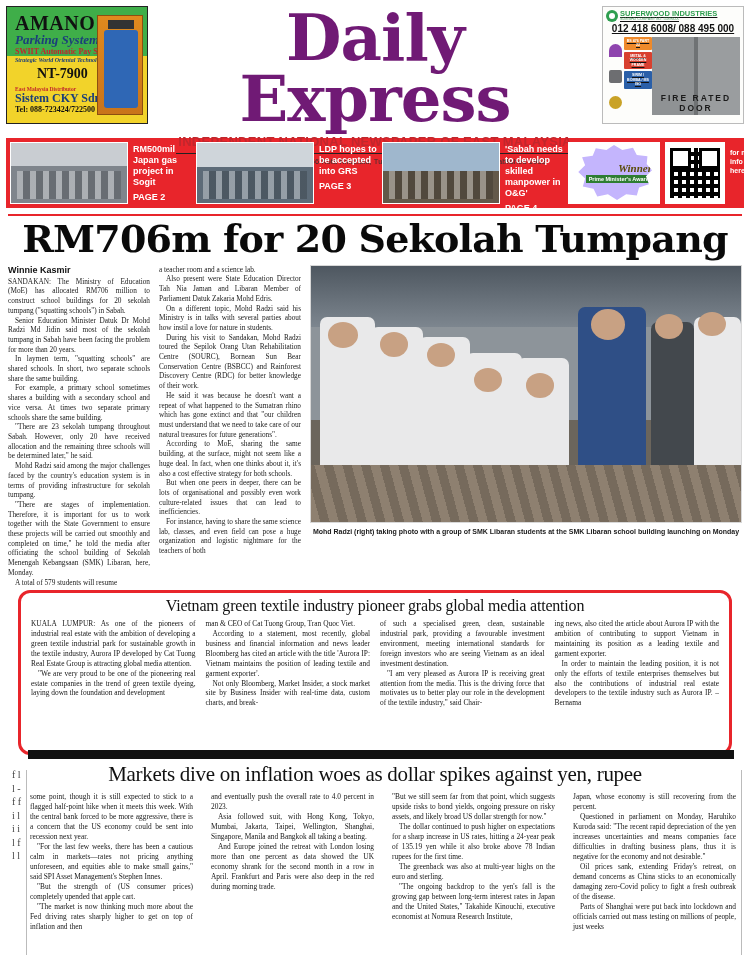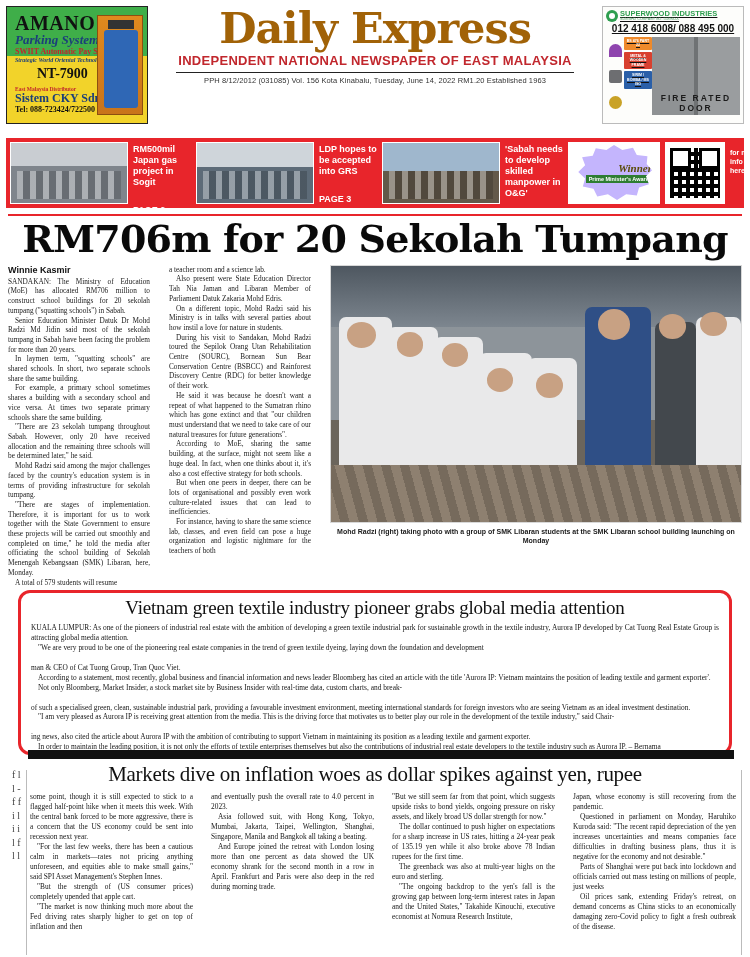--- a/index.html
+++ b/index.html
@@ -42,22 +42,22 @@
     content:""; position:absolute; left:6px; top:14px; width:34px; height:78px;
     background:#2f67b5; border-radius:3px;
   }
   .amano-machine::after{
     content:""; position:absolute; left:10px; top:4px; width:26px; height:9px; background:#333;
   }
 
   .masthead-center { flex:1; text-align:center; padding:0 8px; }
   .nameplate {
     font-family:"DejaVu Serif", serif;
-    font-weight:bold; font-size:43px; line-height:0.95;
-    letter-spacing:-1px; color:#a16207; margin-top:2px;
+    font-weight:bold; font-size:64px; line-height:0.95;
+    letter-spacing:-1px; color:#701a75; margin-top:2px;
     font-style:normal;
   }
   .nameplate-tagline {
     font-family:"Liberation Sans", sans-serif;
     font-weight:bold; font-size:13px; letter-spacing:0.3px;
     color:#c1272d; margin-top:4px;
   }
   .nameplate-rule { border-top:1px solid #222; margin:4px 20px 3px 20px; }
   .nameplate-meta {
     font-family:"Liberation Sans", sans-serif;
@@ -103,21 +103,21 @@
   .tp2 { background:linear-gradient(180deg,#cfd5da 0 40%, #5d6b78 40% 100%); }
   .tp3 { background:linear-gradient(180deg,#9fb7cd 0 46%, #63594a 46% 100%); }
   .teaser-photo::after{
     content:""; position:absolute; bottom:4px; left:6px; right:6px; height:46%;
     background:repeating-linear-gradient(90deg, rgba(255,255,255,.35) 0 6px, rgba(0,0,0,.18) 6px 13px);
   }
   .teaser-text {
     font-family:"Liberation Sans", sans-serif; font-weight:bold;
     color:#fff; font-size:9px; line-height:1.22; flex:0 0 58px; padding-top:2px;
   }
-  .teaser-text .pg { display:block; margin-top:17px; }
+  .teaser-text .pg { display:block; margin-top:4px; }
   .teaser-award {
     flex:0 0 92px; background:#fff; display:flex; align-items:center; justify-content:center;
   }
   .award-star {
     width:76px; height:56px; background:#c4b5fd; position:relative;
     clip-path:polygon(50% 0%,61% 9%,75% 5%,80% 18%,94% 20%,93% 34%,100% 45%,92% 56%,96% 70%,83% 76%,80% 90%,66% 88%,54% 98%,42% 88%,28% 92%,23% 78%,9% 74%,12% 60%,3% 48%,12% 36%,8% 22%,22% 19%,26% 6%,40% 9%);
     display:flex; flex-direction:column; align-items:flex-end; justify-content:center;
   }
   .aw-winner { font-family:"Liberation Serif",serif; font-style:italic; font-weight:bold; font-size:11px; color:#5a4a08; line-height:1;}
   .aw-pm { background:#2e7d32; color:#fff; font-family:"Liberation Sans",sans-serif; font-weight:bold; font-size:5.5px; line-height:1.15; padding:1px 3px; margin-top:1px; text-align:center;}
@@ -144,21 +144,21 @@
   
   .lead-rule { margin:6px 8px 0 8px; border-top:2px solid #e8252b; }
   .lead-headline {
     font-family:"DejaVu Serif", serif;
     font-weight:bold; font-size:38px; line-height:1.02;
     letter-spacing:-0.8px; text-align:center; margin:4px 8px 2px 8px;
     color:#0a0a0a;
   }
 
   
-  .lead-body { display:flex; gap:19px; padding:4px 8px 0 8px; }
+  .lead-body { display:flex; gap:9px; padding:4px 8px 0 8px; }
   .col { width:142px; flex:0 0 142px; }
   .byline {
     font-family:"Liberation Sans", sans-serif;
     font-weight:bold; font-size:9px; color:#111; margin-bottom:2px;
   }
   .bodytext {
     font-family:"Liberation Serif", serif;
     font-size:7.3px; line-height:1.33; text-align:justify; color:#1a1a1a;
     hyphens:auto;
   }
@@ -184,24 +184,24 @@
     font-weight:bold; font-size:7px; line-height:1.3; text-align:center;
     color:#1a1a1a; margin-top:4px;
   }
 
   
   .redbox {
     position:absolute; left:18px; top:590px; width:714px; height:165px;
     border:3px solid #e8252b; border-radius:12px; background:#fff;
   }
   .redbox-head {
-    font-family:"Liberation Serif", serif; font-size:19px; text-align:center;
+    font-family:"Liberation Serif", serif; font-size:16px; text-align:center;
     color:#111; margin-top:4px; letter-spacing:-0.2px;
   }
-  .redbox-cols { display:flex; gap:10px; padding:4px 10px 0 10px;flex-direction:column; }
+  .redbox-cols { display:flex; gap:10px; padding:4px 10px 0 10px; }
   .rb-col { flex:1; }
   .rb-text {
     font-family:"Liberation Serif", serif;
     font-size:7.4px; line-height:1.34; text-align:justify; color:#161616;
   }
   .rb-text p { margin:0; text-indent:7px; }
   .rb-text p.first { text-indent:0; }
 
   
   .shadow-bar { position:absolute; left:28px; top:750px; width:706px; height:9px; background:#111; }
@@ -434,24 +434,24 @@
         <div class="mk-text">
           <p class="first">"But we still seem far from that point, which suggests upside risks to bond yields, ongoing pressure on risky assets, and likely broad US dollar strength for now."</p>
           <p>The dollar continued to push higher on expectations for a sharp increase in US rates, hitting a 24-year peak of 135.19 yen while it also broke above 78 Indian rupees for the first time.</p>
           <p>The greenback was also at multi-year highs on the euro and sterling.</p>
           <p>"The ongoing backdrop to the yen's fall is the growing gap between long-term interest rates in Japan and the United States," Takahide Kinouchi, executive economist at Nomura Research Institute,</p>
         </div>
       </div>
 
       <div class="mk-col">
         <div class="mk-text">
-          <p class="first">Japan, whose economy is still recovering from the pandemic.</p>
+          <p class="first">Japan, whose economy is still recovering from the percent.</p>
           <p>Questioned in parliament on Monday, Haruhiko Kuroda said: "The recent rapid depreciation of the yen increases uncertainties and means companies face difficulties in drafting business plans, thus it is negative for the economy and not desirable."</p>
+          <p>Oil prices sank, extending Friday's retreat, on demand concerns as China sticks to an economically damaging zero-Covid policy to fight a fresh outbreak of the disease.</p>
           <p>Parts of Shanghai were put back into lockdown and officials carried out mass testing on millions of people, just weeks</p>
-          <p>Oil prices sank, extending Friday's retreat, on demand concerns as China sticks to an economically damaging zero-Covid policy to fight a fresh outbreak of the disease.</p>
         </div>
       </div>
     </div>
   </div>
 
   <div class="gutter-left">f l l - f f i l i i l f l l</div>
   <div class="vrule" style="left:26px;"></div>
   <div class="vrule" style="right:8px;"></div>
 
 </div>

